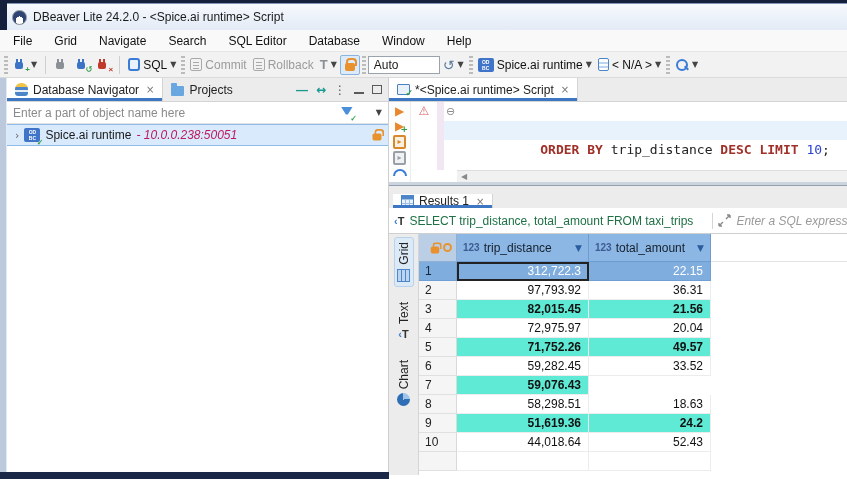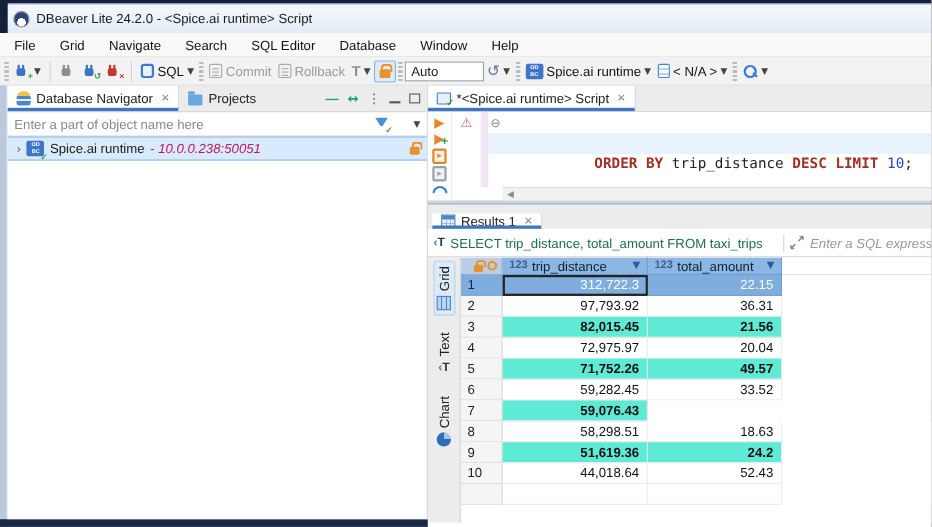--- a/index.html
+++ b/index.html
@@ -148,21 +148,21 @@
   .view-tabs{ width:30px; background:#ececec; border-right:1px solid #d4d4d4; display:flex; flex-direction:column; align-items:center; padding-top:3px; gap:10px; }
   .vtab{ display:flex; flex-direction:column; align-items:center; gap:4px; padding:4px 2px; border:1px solid transparent; }
   .vtab.active{ background:#dce9f7; border:1px solid #b8d2ec; border-radius:3px; }
   .vlabel{ writing-mode:vertical-rl; transform:rotate(180deg); font-size:12px; color:#222; }
   .grid-ic{ width:13px; height:13px; border:1px solid #4c86c9; background:
     repeating-linear-gradient(to right, #bcd4ee 0 3px, #4c86c9 3px 4px),
     repeating-linear-gradient(#bcd4ee 0 3px, #4c86c9 3px 4px); background-color:#bcd4ee; }
   .pie-ic{ width:13px; height:13px; border-radius:50%; background:conic-gradient(#9fc4e8 0 90deg, #2f6db5 90deg 360deg); }
 
   .grid-wrap{ flex:1; overflow:hidden; background:#fff; }
-  .ghead{ display:grid; grid-template-columns:38px 132px 122px 1fr; height:16px; }
+  .ghead{ display:grid; grid-template-columns:38px 132px 122px 1fr; height:28px; }
   .gcorner{ background:#bacfe6; border-right:1px solid #8fafd4; border-bottom:1px solid #8fafd4;
     display:flex; align-items:center; justify-content:flex-end; gap:3px; padding-right:4px; }
   .gcorner .lock{ transform:scale(.85); }
   .circ{ width:9px; height:9px; border:2px solid #e8952f; border-radius:50%; }
   .hcell{ background:#8cb6e3; border-right:1px solid #6f9cd0; border-bottom:1px solid #6f9cd0;
     display:flex; align-items:center; gap:4px; padding:0 6px; }
   .hbadge{ color:#3c5c92; font-size:10px; font-weight:bold; }
   .hname{ color:#14202e; }
   .sort{ margin-left:auto; color:#2a5d9e; font-size:9px; }
   .hfiller{ background:#fff; border-bottom:1px solid #e3e3e3; }

